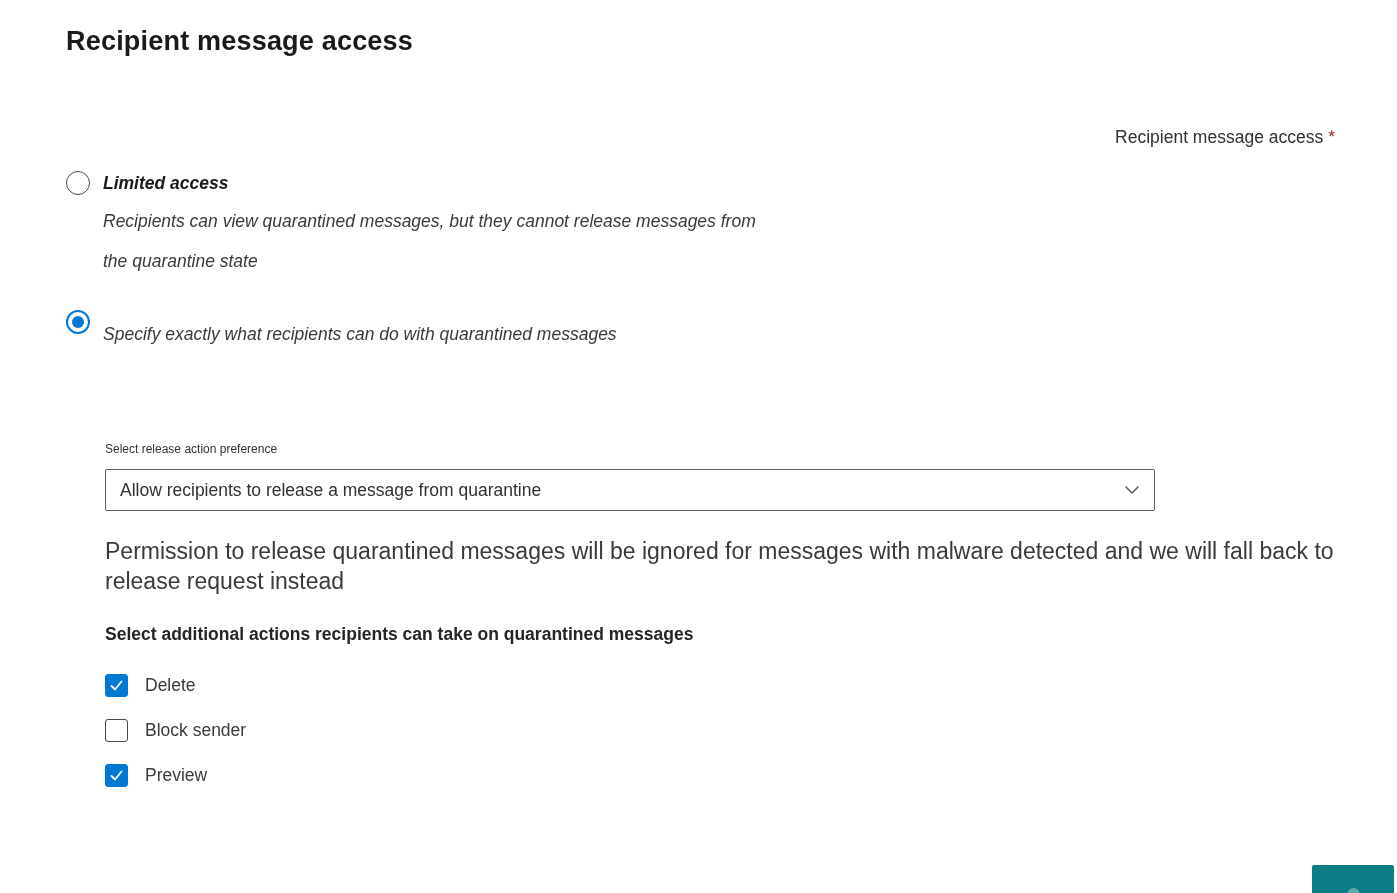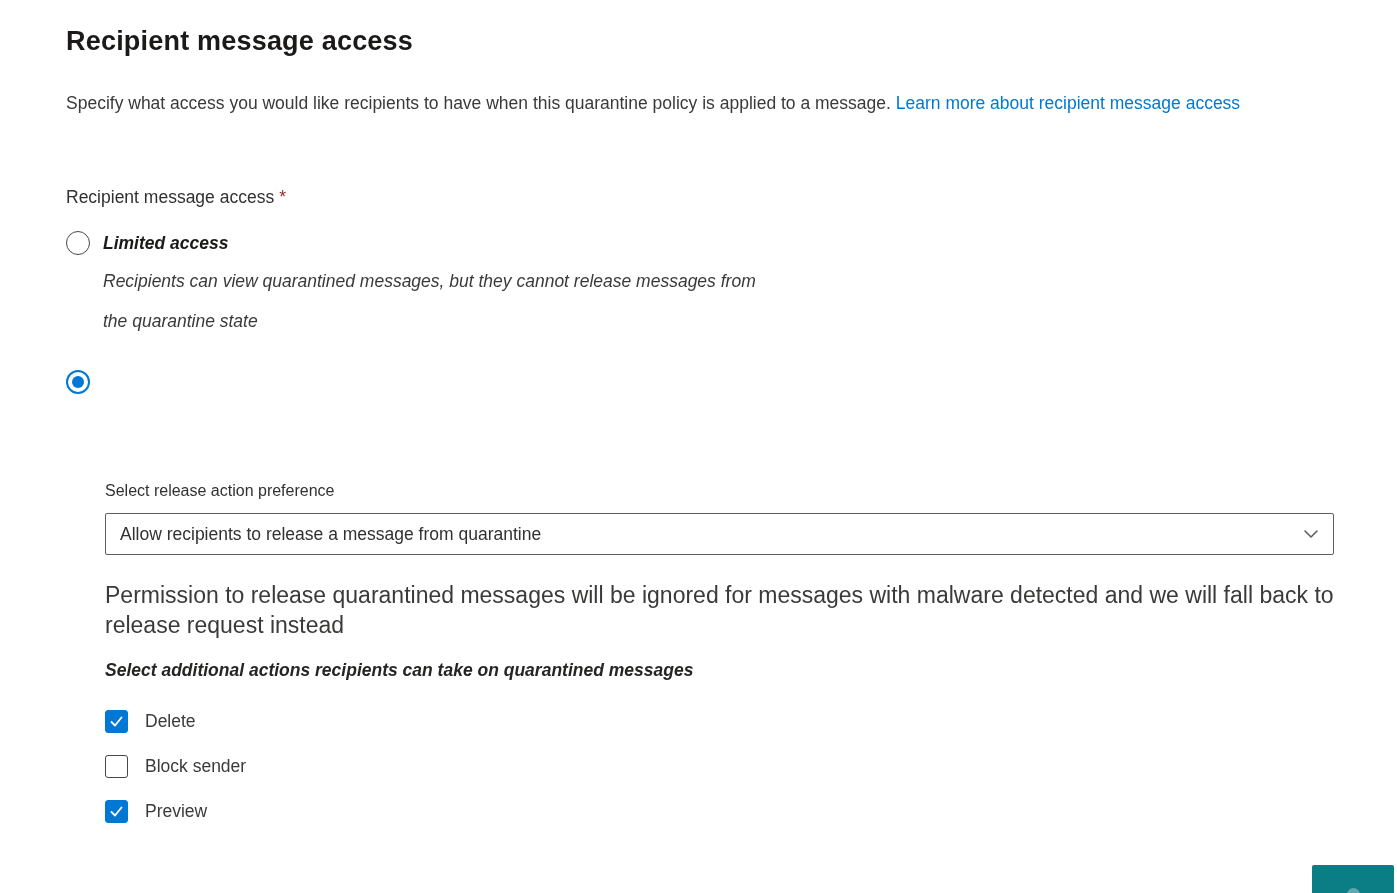--- a/index.html
+++ b/index.html
@@ -31,20 +31,21 @@
   .intro a, .link {
     color: #0078d4;
     text-decoration: none;
     cursor: pointer;
   }
 
   .field-label {
     margin-top: 70px;
     font-size: 17.5px;
     color: #323130;
+    text-align: right;
   }
   .required-asterisk { color: #a4262c; margin-left: 5px; }
 
   .radio-group { margin-top: 22px; }
   .radio-row { display: flex; gap: 13px; margin-bottom: 28px; cursor: pointer; }
   .radio-circle {
     flex: 0 0 auto;
     width: 24px; height: 24px;
     border-radius: 50%;
     border: 1.6px solid #494745;
@@ -69,25 +70,25 @@
     line-height: 26px;
   }
   .radio-desc {
     margin-top: 5px;
     line-height: 40px;
     color: #3b3a39;
     max-width: 680px;
   }
 
   .advanced-section { margin-left: 39px; margin-top: 88px; }
-  .select-label { font-size: 16px; color: #323130; }
+  .select-label { font-size: 12px; color: #323130; }
 
   .dropdown {
     margin-top: 13px;
-    width: 1229px;
+    width: 1050px;
     height: 42px;
     border: 1px solid #605e5c;
     border-radius: 2px;
     background: #fff;
     display: flex;
     align-items: center;
     padding: 0 12px 0 14px;
     cursor: pointer;
   }
   .dropdown-value {
@@ -101,25 +102,24 @@
 
   .note {
     margin-top: 25px;
     width: 1229px;
     font-size: 23px;
     line-height: 30px;
     color: #3b3a39;
   }
 
   .actions-label {
-    margin-top: 20px;
+    margin-top: 28px;
     font-size: 17.5px;
     font-weight: 700;
     color: #262523;
-    font-style: italic;
   }
 
   .checkbox-list { margin-top: 29px; }
   .checkbox-row {
     display: flex;
     align-items: center;
     gap: 17px;
     margin-bottom: 22px;
     cursor: pointer;
   }
@@ -160,37 +160,37 @@
     background: #5fa8ad;
   }
 </style>
 </head>
 <body>
 
 <div class="page">
 
   <h1 class="page-title">Recipient message access</h1>
 
-  <p class="intro"><span>Specify what access you would like recipients to have when this quarantine policy is applied to a message. </span><a class="link">Learn more about recipient message access</a></p>
 
   <div class="field-label"><span>Recipient message access</span><span class="required-asterisk">*</span></div>
 
   <div class="radio-group">
 
     <div class="radio-row">
       <div class="radio-circle"></div>
       <div class="radio-texts">
         <div class="radio-label">Limited access</div>
         <div class="radio-desc">Recipients can view quarantined messages, but they cannot release messages from the quarantine state</div>
       </div>
     </div>
 
     <div class="radio-row">
       <div class="radio-circle selected"></div>
       <div class="radio-texts">
+        <div class="radio-desc">Specify exactly what recipients can do with quarantined messages</div>
       </div>
     </div>
 
   </div>
 
   <div class="advanced-section">
 
     <div class="select-label">Select release action preference</div>
 
     <div class="dropdown" role="combobox">

